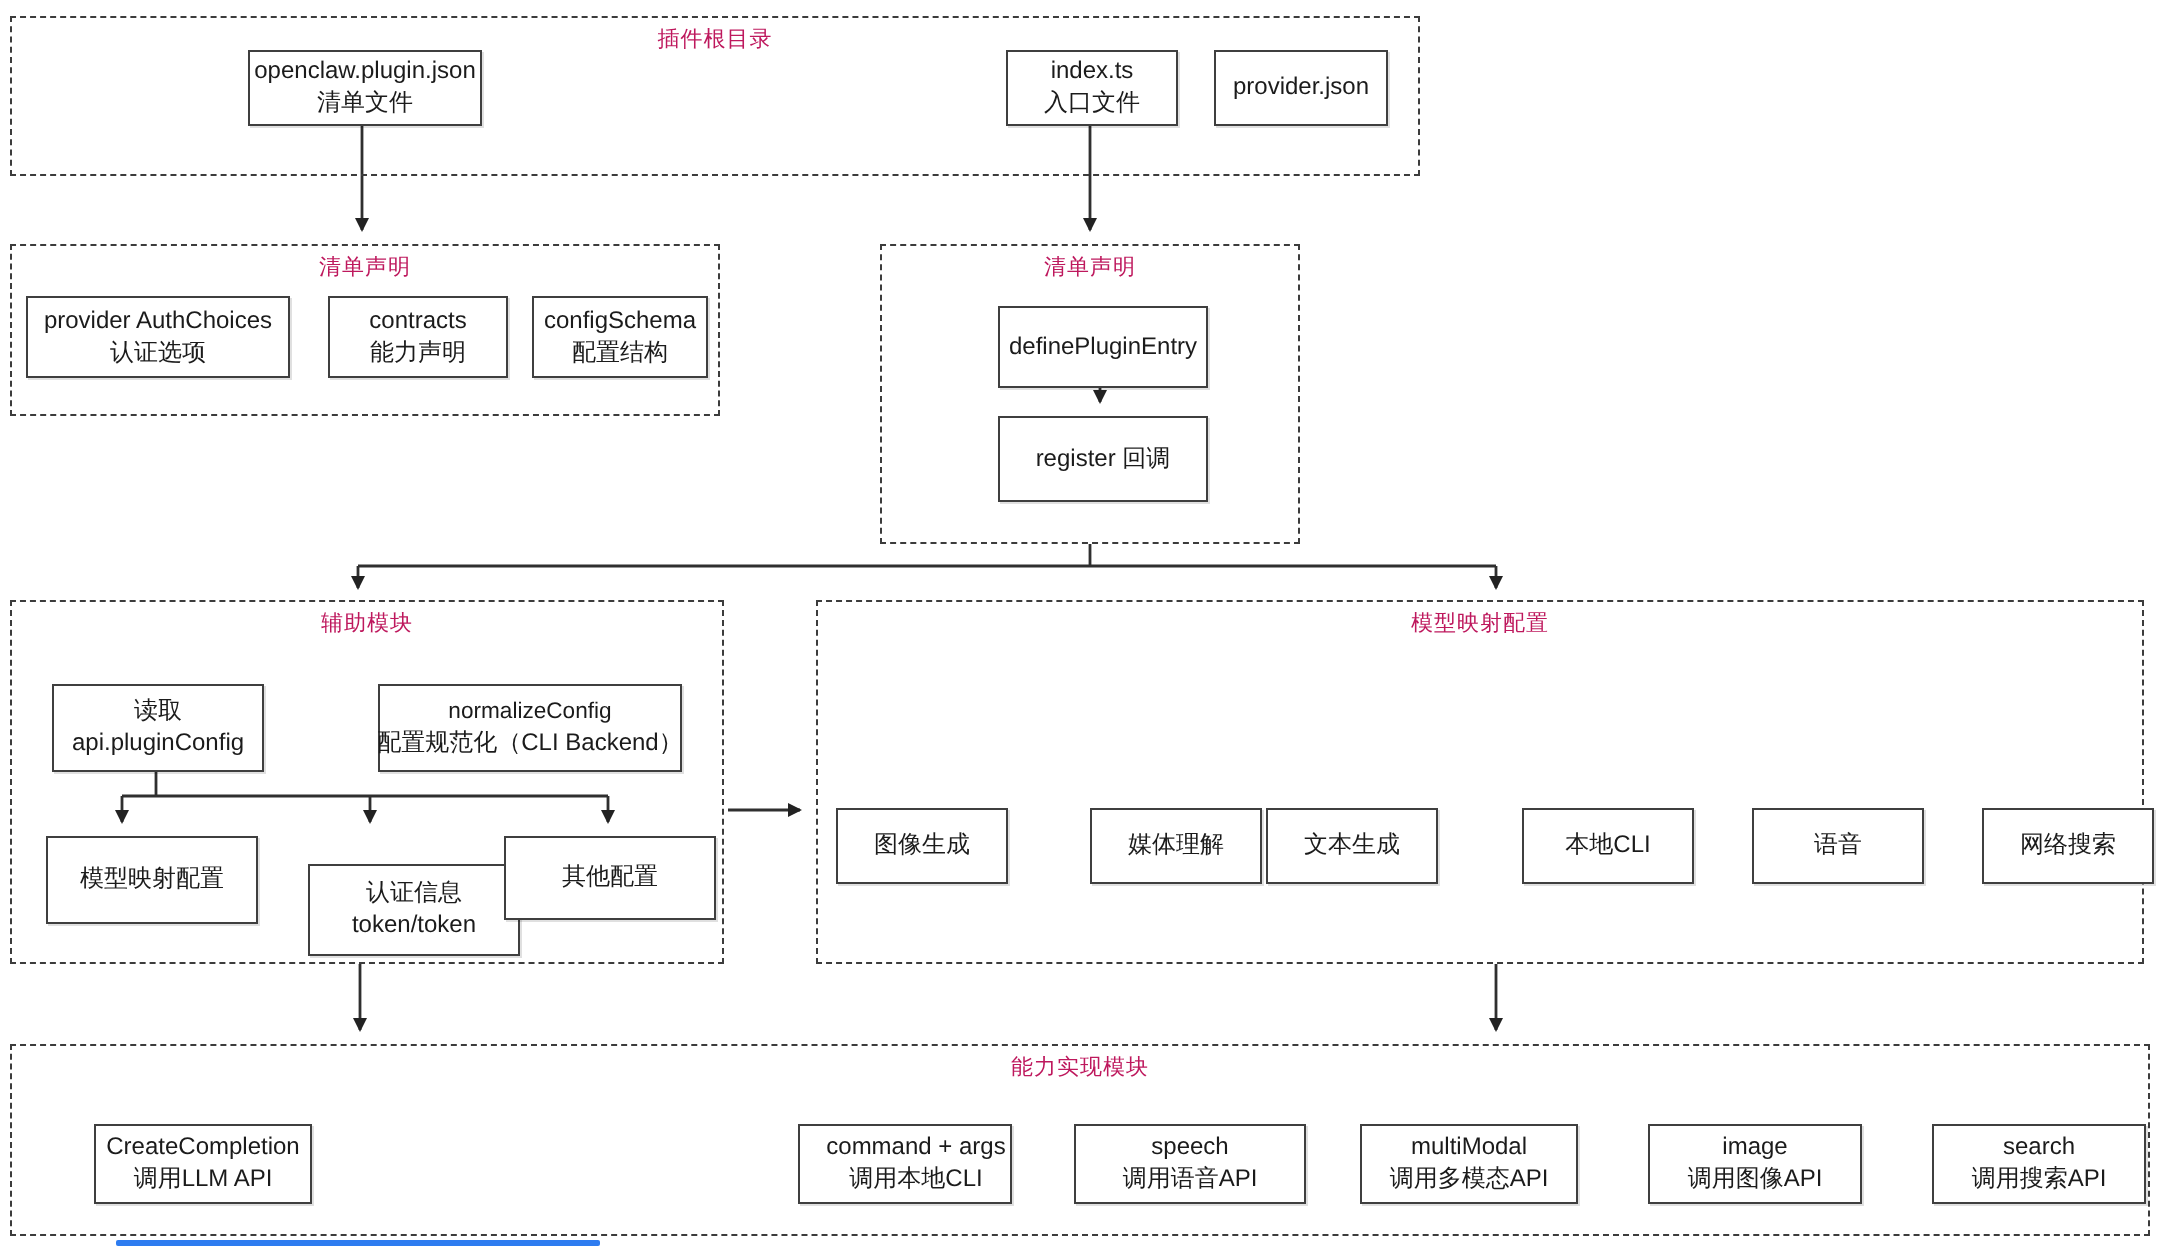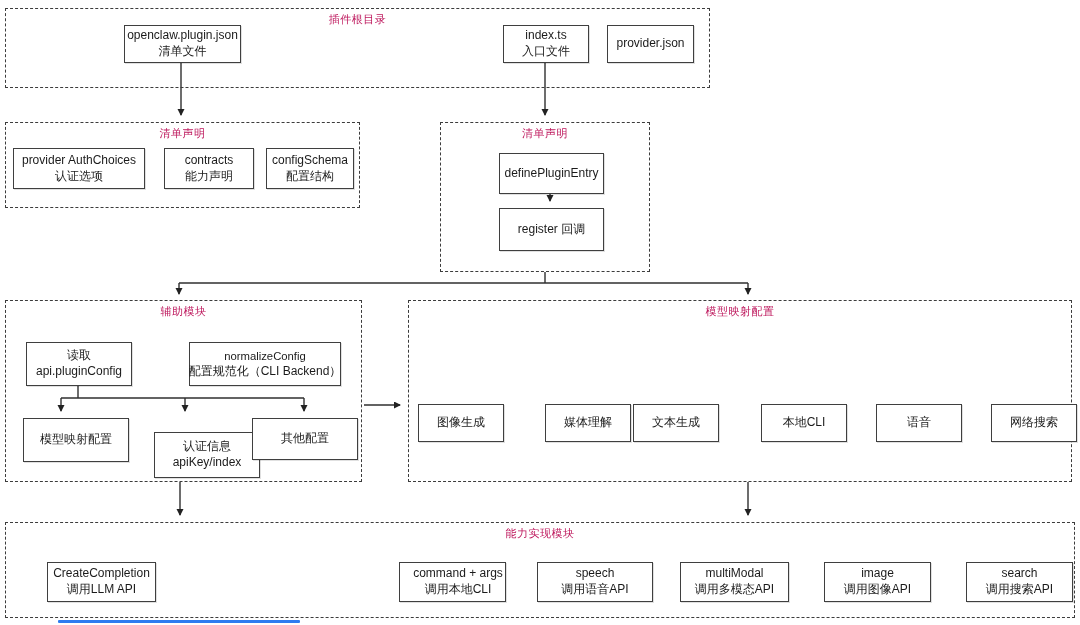--- a/index.html
+++ b/index.html
@@ -120,21 +120,21 @@
     </div>
     <div class="node tight" style="left:183px;top:41px;width:152px;height:44px;">
       <div>normalizeConfig</div>
       <div class="l2">配置规范化（CLI Backend）</div>
     </div>
     <div class="node" style="left:3px;top:117px;width:106px;height:44px;margin-left:14px;">
       <div>模型映射配置</div>
     </div>
     <div class="node" style="left:128px;top:131px;width:106px;height:46px;margin-left:20px;">
       <div>认证信息</div>
-      <div class="l2">apiKey/index</div>
+      <div class="l2">token/token</div>
     </div>
     <div class="node" style="left:246px;top:117px;width:106px;height:42px;">
       <div>其他配置</div>
     </div>
   </section>
 
   <section class="container" style="left:408px;top:300px;width:664px;height:182px;">
     <div class="ctitle">模型映射配置</div>
     <div class="node" style="left:9px;top:103px;width:86px;height:38px;">
       <div>图像生成</div>

